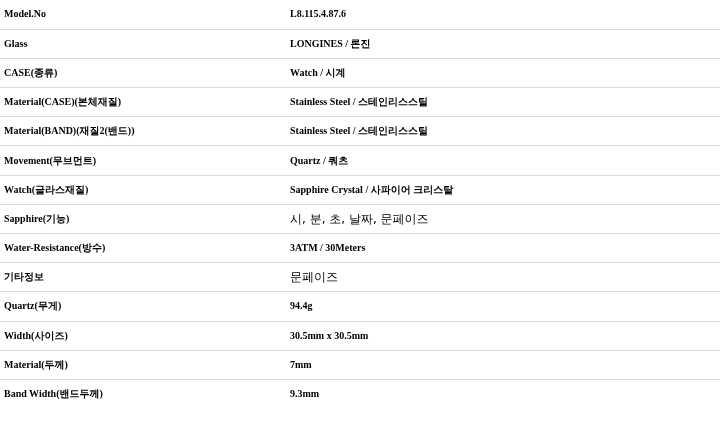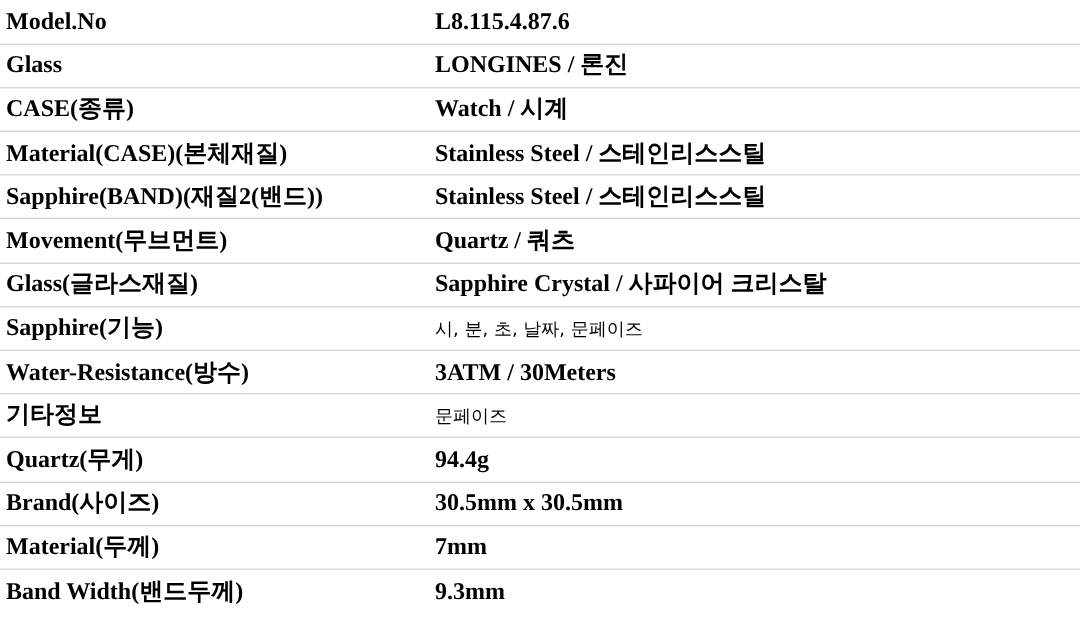--- a/index.html
+++ b/index.html
@@ -19,21 +19,21 @@
     border-collapse: collapse;
     table-layout: fixed;
   }
   .spec-table tr {
     height: 29.2px;
   }
   .spec-table td {
     padding: 0 0 0 4px;
     vertical-align: middle;
     border-bottom: 1px solid #d9d9d9;
-    font-size: 16px;
+    font-size: 10px;
     line-height: 1.2;
   }
   .spec-table tr:last-child td {
     border-bottom: none;
   }
   td.label {
     width: 282px;
     font-weight: bold;
     letter-spacing: 0px;
   }
@@ -43,21 +43,21 @@
   }
   td.value.bold {
     font-weight: bold;
   }
   td.value.normal {
     font-weight: normal;
     font-family: "DejaVu Sans", sans-serif;
     font-size: 12px;
   }
   .label-ko {
-    font-family: Liberation Mono, monospace;
+    font-family: Liberation Serif, serif;
     font-size: 11.5px;
     font-weight: bold;
   }
 </style>
 </head>
 <body>
 
 <table class="spec-table">
   <tbody>
     <tr>
@@ -70,49 +70,49 @@
     </tr>
     <tr>
       <td class="label">CASE(종류)</td>
       <td class="value bold">Watch / 시계</td>
     </tr>
     <tr>
       <td class="label">Material(CASE)(본체재질)</td>
       <td class="value bold">Stainless Steel / 스테인리스스틸</td>
     </tr>
     <tr>
-      <td class="label">Sapphire(BAND)(재질2(밴드))</td>
+      <td class="label">Material(BAND)(재질2(밴드))</td>
       <td class="value bold">Stainless Steel / 스테인리스스틸</td>
     </tr>
     <tr>
       <td class="label">Movement(무브먼트)</td>
       <td class="value bold">Quartz / 쿼츠</td>
     </tr>
     <tr>
-      <td class="label">Glass(글라스재질)</td>
+      <td class="label">Watch(글라스재질)</td>
       <td class="value bold">Sapphire Crystal / 사파이어 크리스탈</td>
     </tr>
     <tr>
       <td class="label">Sapphire(기능)</td>
       <td class="value normal">시, 분, 초, 날짜, 문페이즈</td>
     </tr>
     <tr>
       <td class="label">Water-Resistance(방수)</td>
       <td class="value bold">3ATM / 30Meters</td>
     </tr>
     <tr>
       <td class="label label-ko">기타정보</td>
       <td class="value normal">문페이즈</td>
     </tr>
     <tr>
       <td class="label">Quartz(무게)</td>
       <td class="value bold">94.4g</td>
     </tr>
     <tr>
-      <td class="label">Brand(사이즈)</td>
+      <td class="label">Width(사이즈)</td>
       <td class="value bold">30.5mm x 30.5mm</td>
     </tr>
     <tr>
       <td class="label">Material(두께)</td>
       <td class="value bold">7mm</td>
     </tr>
     <tr>
       <td class="label">Band Width(밴드두께)</td>
       <td class="value bold">9.3mm</td>
     </tr>

